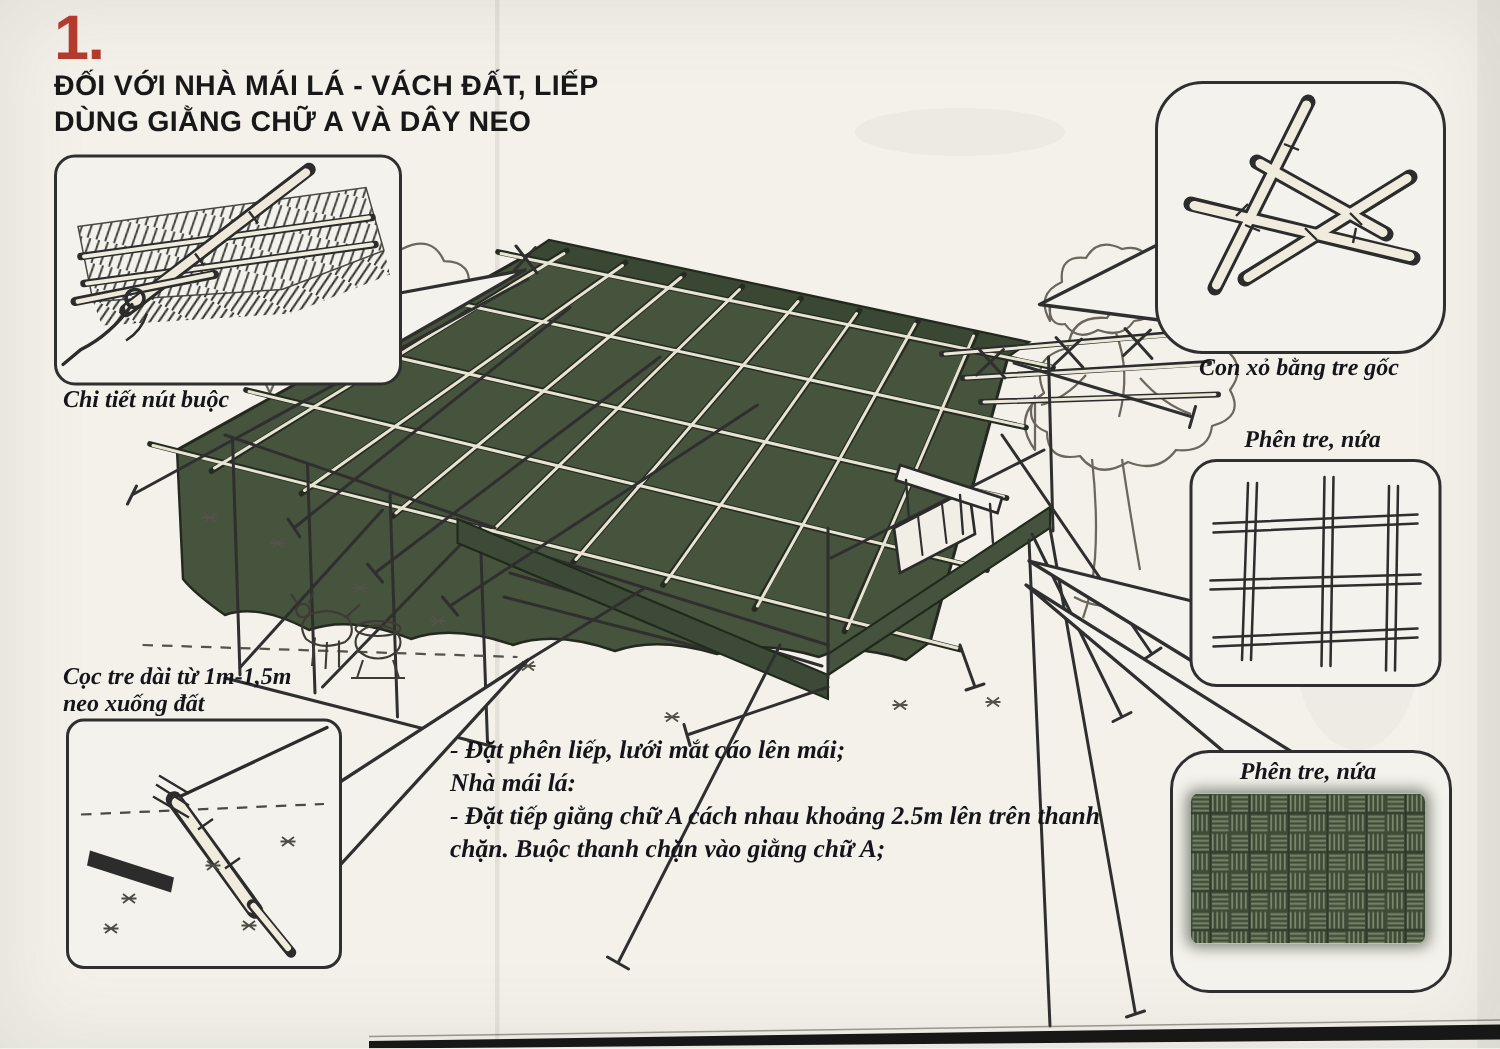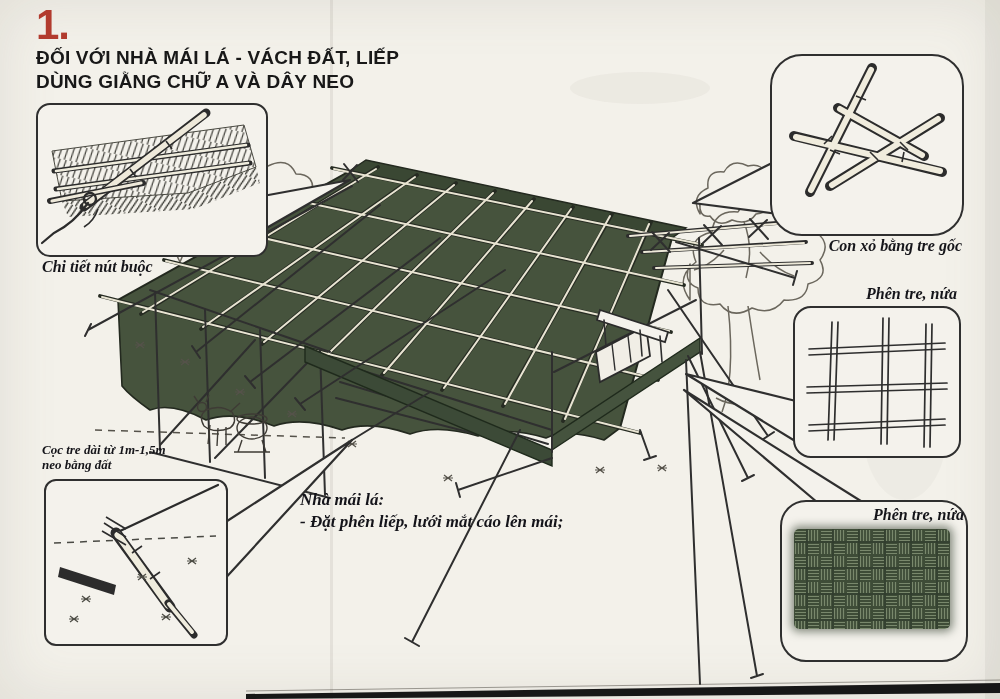--- a/index.html
+++ b/index.html
@@ -17,32 +17,32 @@
   .title-block{position:absolute; left:36px; top:6px; z-index:3;
     font-family:"Liberation Sans", sans-serif; color:#181818; line-height:1.06;}
   .title-row{display:flex; align-items:flex-start;}
   .title-num{font-size:42px; font-weight:bold; color:#b23b2e; letter-spacing:-1px; margin-right:3px; line-height:.9;}
   .title-main{font-size:25px; font-weight:bold; letter-spacing:-.3px; padding-top:7px;}
   .title-sub{font-size:19px; font-weight:bold; letter-spacing:.2px; margin-top:4px;}
 
   
   .cbox{position:absolute; background:#f4f2ec; border:2.5px solid #2f2f2f; z-index:2;}
   .caption{position:absolute; z-index:3; font-weight:bold; font-style:italic; color:#15151a; font-size:16px; line-height:1.12;}
-  .cap-center{text-align:right;}
+  .cap-center{text-align:center;}
   #knot-box{left:36px; top:103px; width:228px; height:150px; border-radius:14px; overflow:hidden;}
   #knot-cap{left:42px; top:258px;text-align:right;}
   #peg-bubble{left:770px; top:54px; width:190px; height:178px; border-radius:32px; overflow:hidden;}
   #peg-cap{left:770px; top:237px; width:192px;}
   #lattice-cap{left:793px; top:285px; width:164px;}
   #lattice-box{left:793px; top:306px; width:164px; height:148px; border-radius:18px;}
   #weave-bubble{left:780px; top:500px; width:184px; height:158px; border-radius:26px;}
   #weave-cap{left:780px; top:506px; width:184px;}
   .weave-pane{position:absolute; left:794px; top:529px; width:156px; height:100px; z-index:3;
     border-radius:5px; box-shadow:0 0 9px 3px rgba(44,56,40,.55); overflow:hidden;}
-  #stake-cap{left:42px; top:443px; font-size:13px;}
+  #stake-cap{left:42px; top:443px; font-size:16px;}
   #stake-box{left:44px; top:479px; width:180px; height:163px; border-radius:12px; overflow:visible;}
 
   
   .instructions{position:absolute; left:300px; top:489px; width:468px; z-index:3;
     font-weight:bold; font-style:italic; font-size:17px; line-height:1.3; color:#14141a;}
   .instructions .item{margin:0;}
 </style>
 </head>
 <body>
 
@@ -318,21 +318,21 @@
           </g>
           <path d="M0,13 H26 M13,0 V26" stroke="#2c382a" stroke-width="1"></path>
         </pattern>
       </defs>
       <rect x="0" y="0" width="156" height="100" fill="url(#weavepat)"></rect>
     </svg>
   </div>
 
   <div class="caption" id="stake-cap">
     <div>Cọc tre dài từ 1m-1,5m</div>
-    <div>neo bằng đất</div>
+    <div>neo xuống đất</div>
   </div>
   <div class="cbox" id="stake-box">
     <svg viewBox="0 0 176 159" width="176" height="159">
       <path d="M8,62 L170,55" stroke="#4a4a44" stroke-width="1.5" stroke-dasharray="7 6" fill="none"></path>
       <path d="M172,4 L74,50" stroke="#2b2b2b" stroke-width="2.2" fill="none" stroke-linecap="round"></path>
       <polygon points="14,86 70,104 68,114 12,96" fill="#2c2c2c"></polygon>
       <line x1="70" y1="52" x2="124" y2="126" stroke="#2c2c2c" stroke-width="11" stroke-linecap="round"></line>
       <line x1="72" y1="54" x2="122" y2="124" stroke="#efecdd" stroke-width="7" stroke-linecap="round"></line>
       <line x1="122" y1="122" x2="148" y2="154" stroke="#2c2c2c" stroke-width="7" stroke-linecap="round"></line>
       <line x1="123" y1="123" x2="146" y2="151" stroke="#efecdd" stroke-width="4" stroke-linecap="round"></line>
@@ -354,17 +354,18 @@
             <path d="M-5,0 L5,0 M-4,-3 L4,3 M-4,3 L4,-3"></path>
           </g>
         <g transform="translate(28,138)">
             <path d="M-5,0 L5,0 M-4,-3 L4,3 M-4,3 L4,-3"></path>
           </g>
       </g>
     </svg>
   </div>
 
   <div class="instructions">
+    <div class="item">- Đặt phên liếp, lưới mắt cáo lên mái;</div>
     <div class="item">Nhà mái lá:</div>
-    <div class="item">- Đặt phên liếp, lưới mắt cáo lên mái;</div>
+    <div class="item">- Đặt tiếp giằng chữ A cách nhau khoảng 2.5m lên trên thanh chặn. Buộc thanh chặn vào giằng chữ A;</div>
   </div>
 
 </div>
 
 </body></html>

